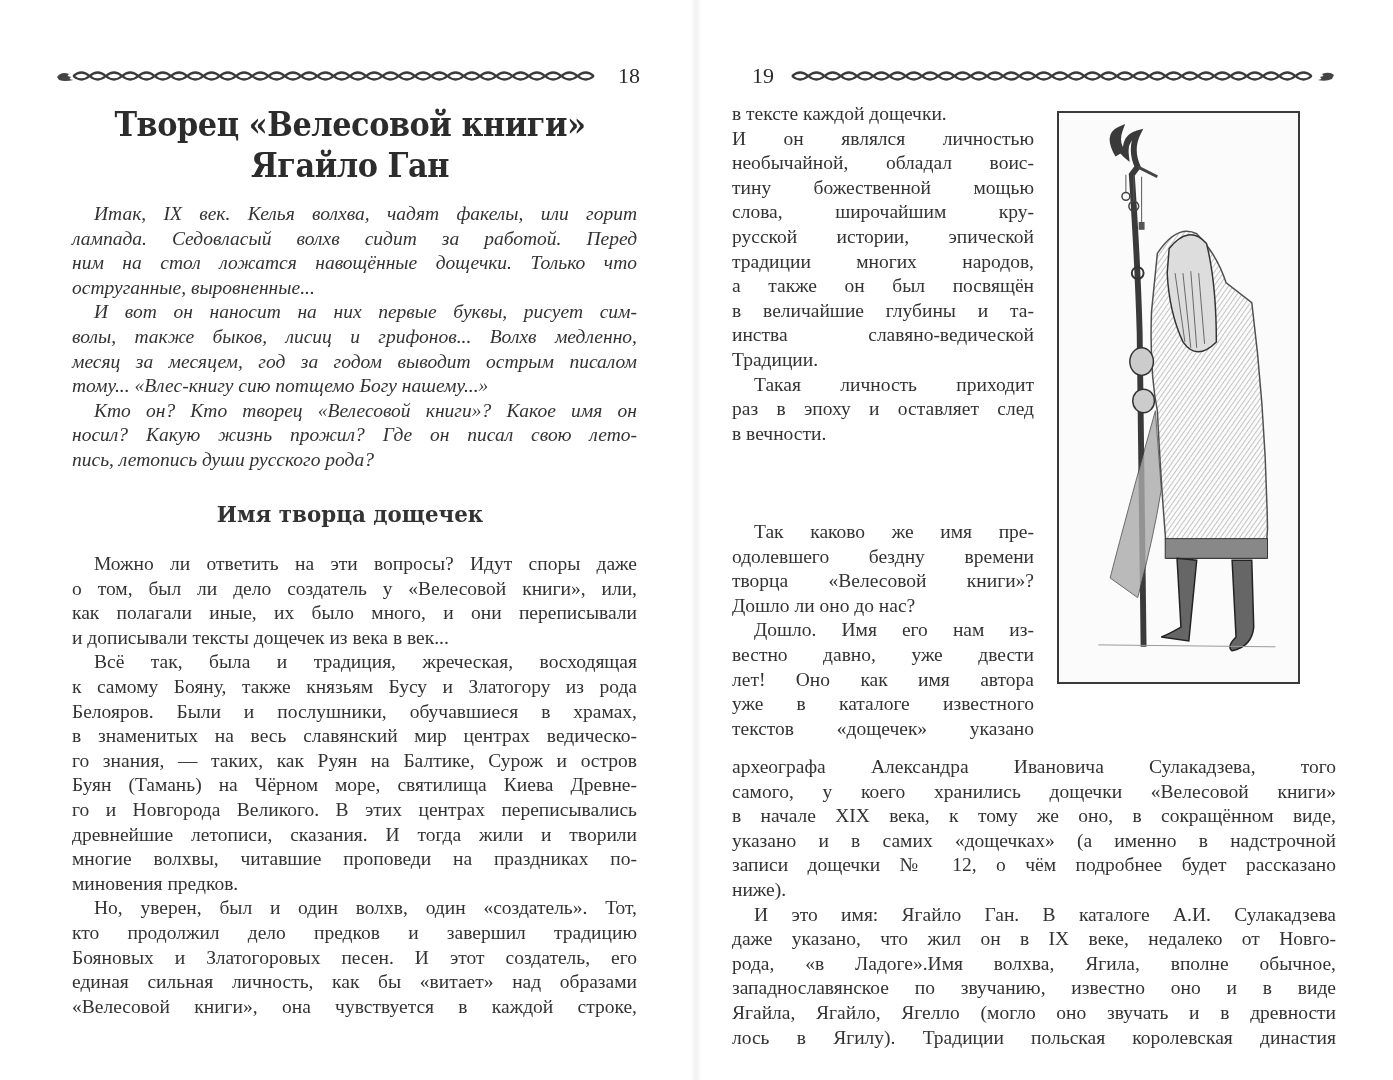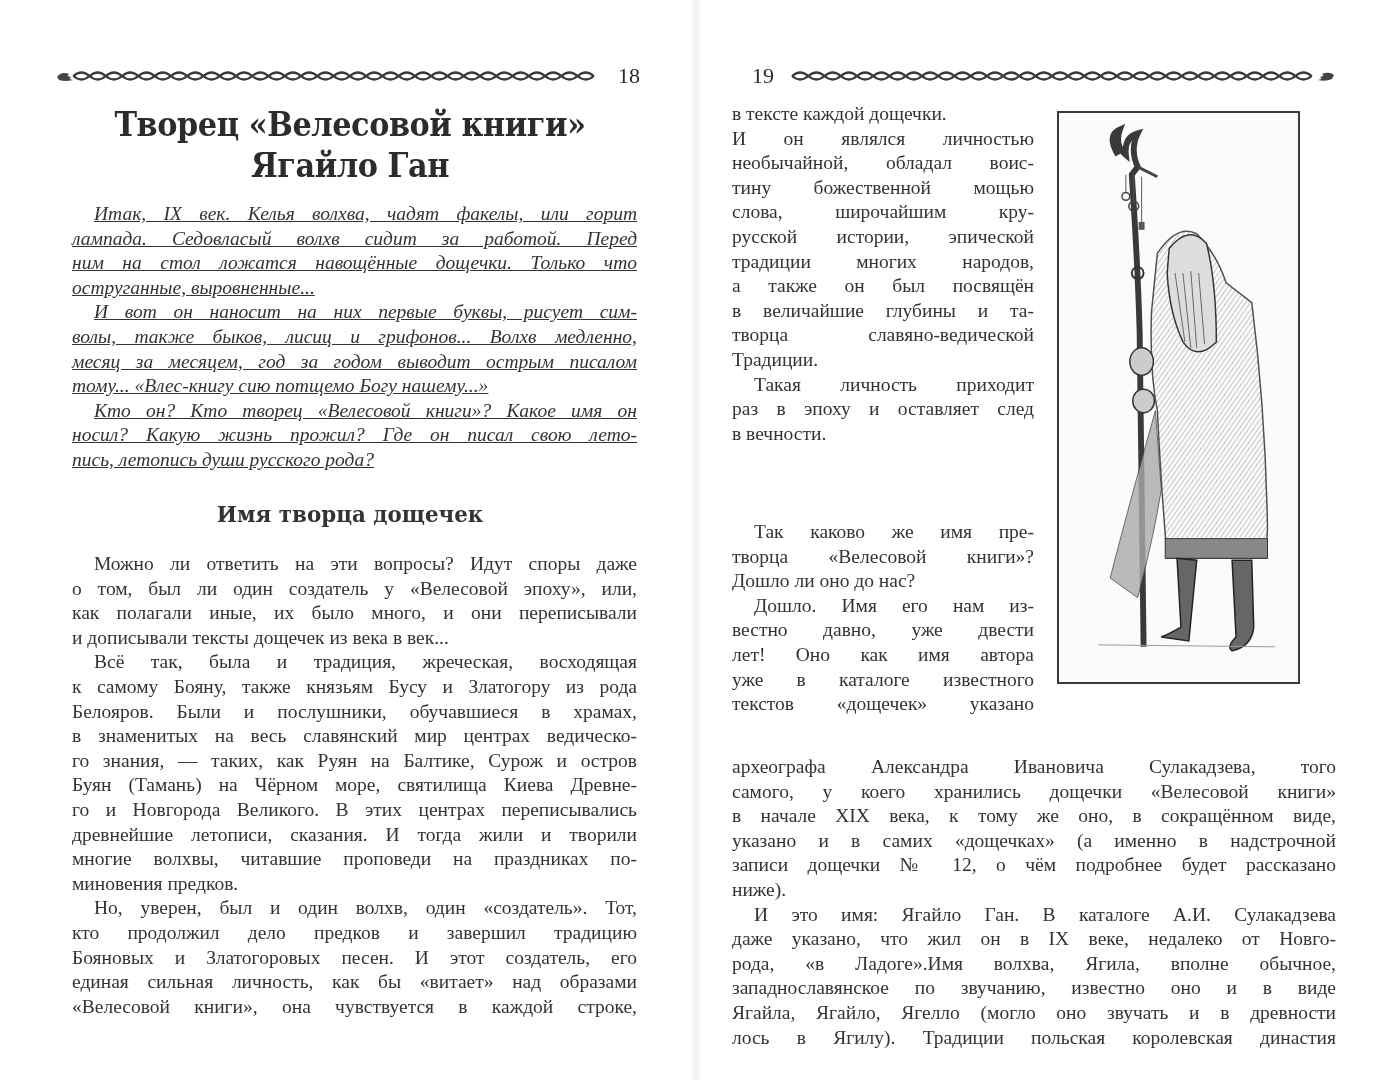--- a/index.html
+++ b/index.html
@@ -32,21 +32,21 @@
   .title span { display: block; }
 
   .text-block { position: absolute; font-size: 19.5px; line-height: 24.6px; color: #333; }
   .text-block .ln { display: block; white-space: nowrap; text-align: justify; text-align-last: justify; }
   .text-block .ln.last { text-align-last: left; }
   .text-block .ln.indent { padding-left: 22px; }
 
   .italic { font-style: italic; }
 
   .left-col { left: 72px; width: 565px; }
-  #intro { top: 202px; text-decoration: underline; }
+  #intro { top: 202px; }
   .subhead {
     position: absolute; left: 60px; width: 580px; top: 500px; text-align: center;
     font-weight: bold; font-size: 23px; font-family: "DejaVu Serif", serif; color: #333;
     transform: scaleX(0.93);
   }
   #body-left { top: 552px; }
 
   .right-narrow { left: 36px; width: 302px; }
   #rtop { top: 102px; }
   #rmid { top: 520px; }
@@ -96,21 +96,21 @@
       <span class="ln last">тому... «Влес-книгу сию потщемо Богу нашему...»</span>
       <span class="ln indent">Кто он? Кто творец «Велесовой книги»? Какое имя он</span>
       <span class="ln">носил? Какую жизнь прожил? Где он писал свою лето-</span>
       <span class="ln last">пись, летопись души русского рода?</span>
     </div>
 
   <div class="subhead">Имя творца дощечек</div>
 
   <div class="text-block left-col" id="body-left">
       <span class="ln indent">Можно ли ответить на эти вопросы? Идут споры даже</span>
-      <span class="ln">о том, был ли один создатель у «Велесовой эпоху», или,</span>
+      <span class="ln">о том, был ли дело создатель у «Велесовой книги», или,</span>
       <span class="ln">как полагали иные, их было много, и они переписывали</span>
       <span class="ln last">и дописывали тексты дощечек из века в век...</span>
       <span class="ln indent">Всё так, была и традиция, жреческая, восходящая</span>
       <span class="ln">к самому Бояну, также князьям Бусу и Златогору из рода</span>
       <span class="ln">Белояров. Были и послушники, обучавшиеся в храмах,</span>
       <span class="ln">в знаменитых на весь славянский мир центрах ведическо-</span>
       <span class="ln">го знания, — таких, как Руян на Балтике, Сурож и остров</span>
       <span class="ln">Буян (Тамань) на Чёрном море, святилища Киева Древне-</span>
       <span class="ln">го и Новгорода Великого. В этих центрах переписывались</span>
       <span class="ln">древнейшие летописи, сказания. И тогда жили и творили</span>
@@ -141,28 +141,29 @@
   <div class="text-block right-narrow" id="rtop">
       <span class="ln last">в тексте каждой дощечки.</span>
       <span class="ln">И он являлся личностью</span>
       <span class="ln">необычайной, обладал воис-</span>
       <span class="ln">тину божественной мощью</span>
       <span class="ln">слова, широчайшим кру-</span>
       <span class="ln">русской истории, эпической</span>
       <span class="ln">традиции многих народов,</span>
       <span class="ln">а также он был посвящён</span>
       <span class="ln">в величайшие глубины и та-</span>
-      <span class="ln">творца славяно-ведической</span>
+      <span class="ln">инства славяно-ведической</span>
       <span class="ln last">Традиции.</span>
       <span class="ln indent">Такая личность приходит</span>
       <span class="ln">раз в эпоху и оставляет след</span>
       <span class="ln last">в вечности.</span>
     </div>
   <div class="text-block right-narrow" id="rmid">
       <span class="ln indent">Так каково же имя пре-</span>
+      <span class="ln">одолевшего бездну времени</span>
       <span class="ln">творца «Велесовой книги»?</span>
       <span class="ln last">Дошло ли оно до нас?</span>
       <span class="ln indent">Дошло. Имя его нам из-</span>
       <span class="ln">вестно давно, уже двести</span>
       <span class="ln">лет! Оно как имя автора</span>
       <span class="ln">уже в каталоге известного</span>
       <span class="ln">текстов «дощечек» указано</span>
     </div>
   <div class="text-block right-wide" id="rbottom">
       <span class="ln">археографа Александра Ивановича Сулакадзева, того</span>

